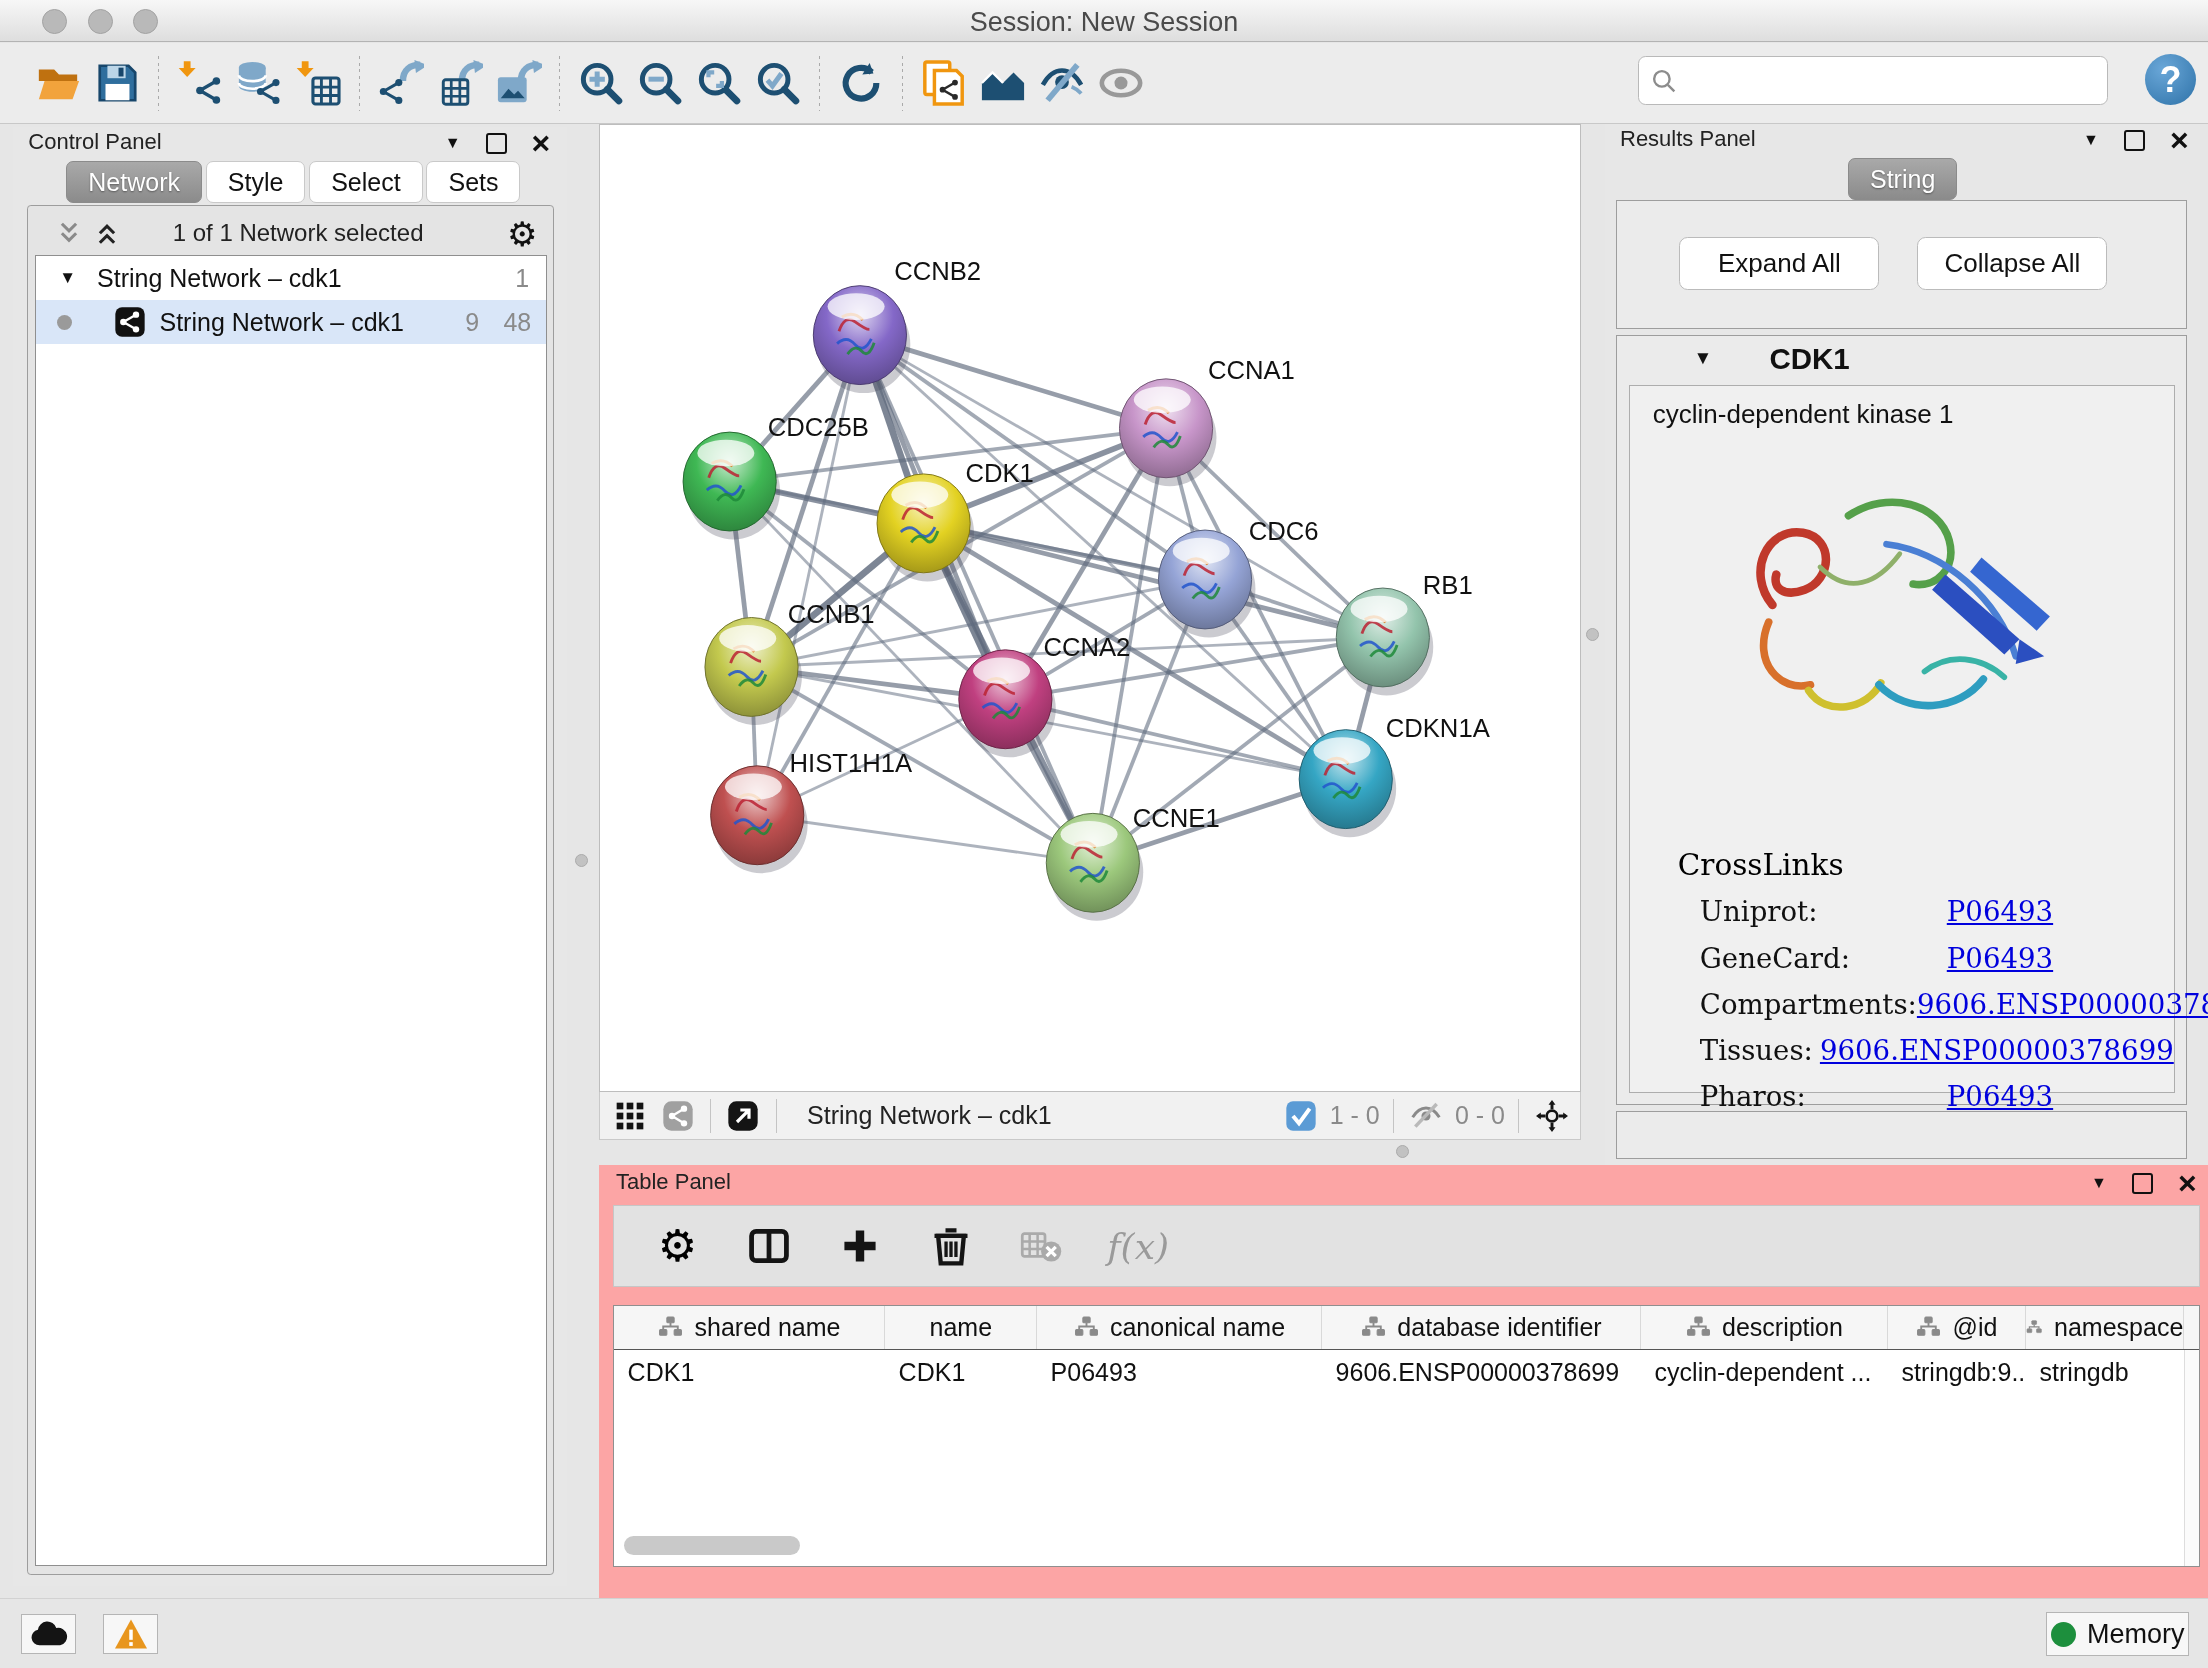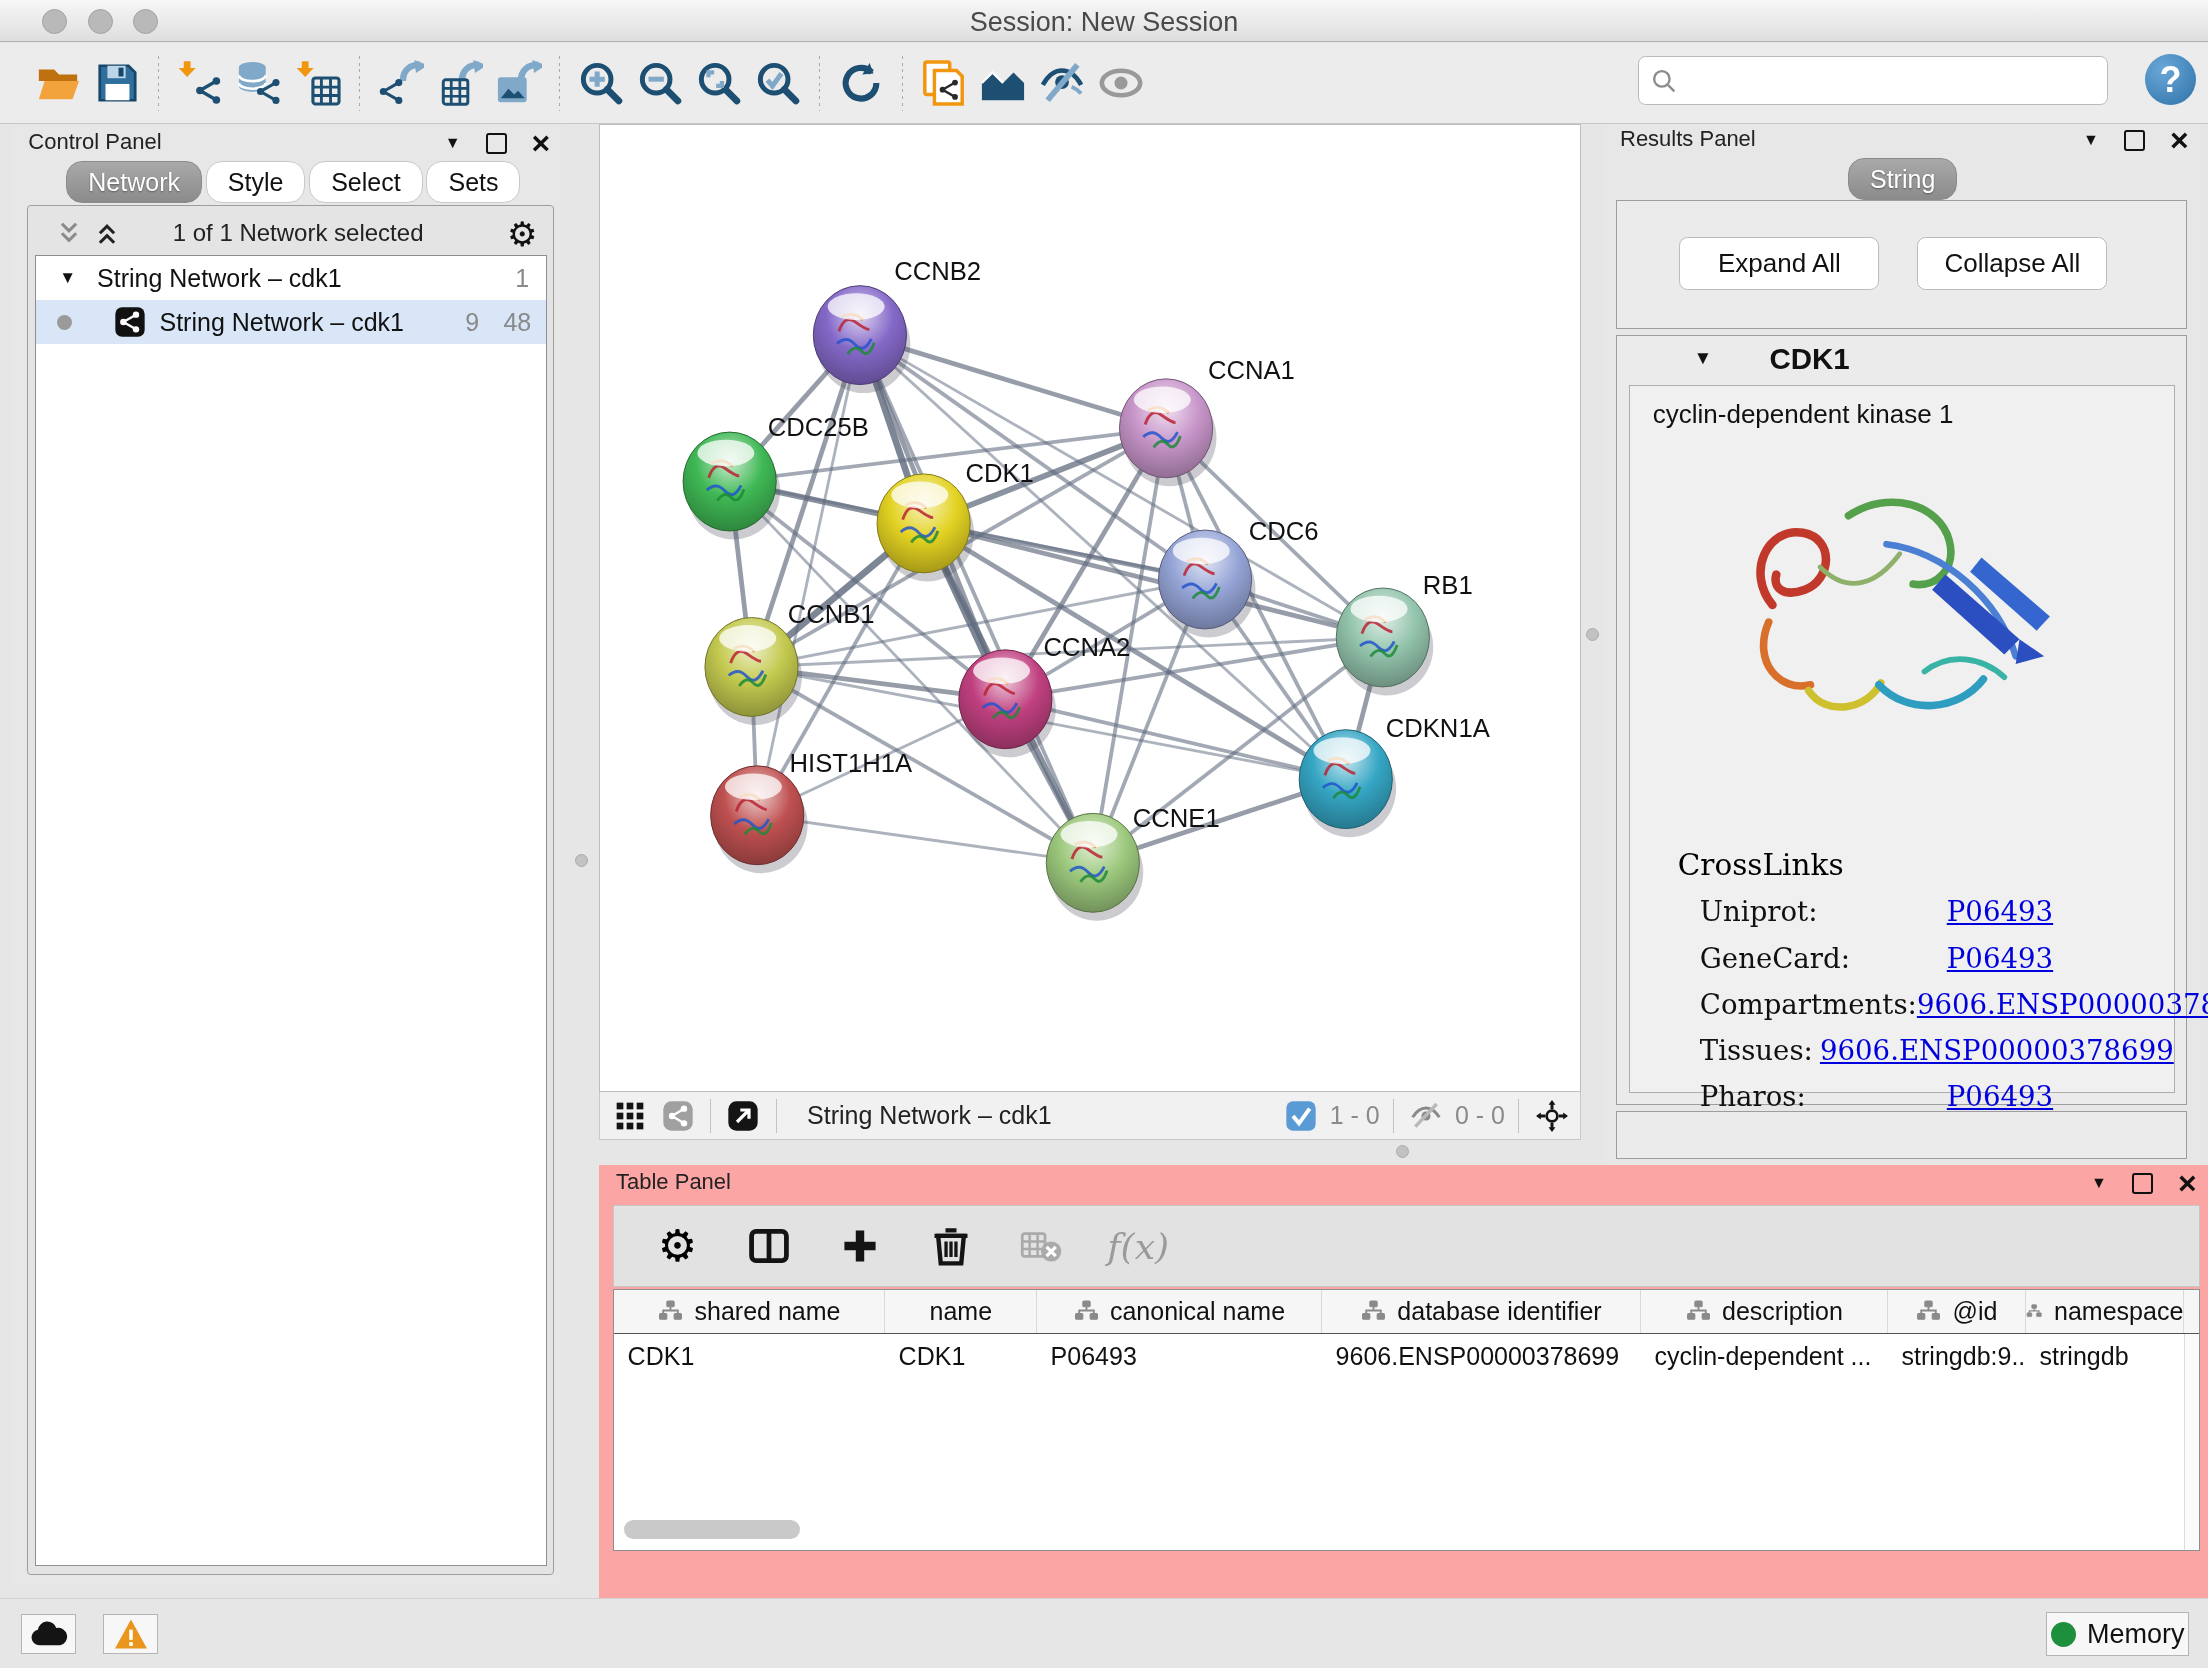--- a/index.html
+++ b/index.html
@@ -30,21 +30,21 @@
     background:radial-gradient(circle at 35% 30%, #6aa7d8, #2e72a8); color:#fff;
     font-size:36px; font-weight:bold; display:flex; align-items:center; justify-content:center; }
 
   
   .panel-title { font-size:22px; color:#222; }
   .win-ctrls { position:absolute; display:flex; align-items:center; gap:25px; }
   .wc-menu { font-size:16px; color:#111; }
   .wc-float { width:21px; height:21px; border:2.4px solid #111; border-radius:2.9px; }
   .wc-close { font-size:32px; font-weight:bold; color:#111; line-height:21px; }
   .tab { height:42px; border:1px solid #c9c9c9; background:#fff; color:#111;
-    border-radius:16px; font-size:25px; display:flex; align-items:center;
+    border-radius:7px; font-size:25px; display:flex; align-items:center;
     justify-content:center; padding:0 21px; margin-right:3.8px; }
   .tab.sel { background:linear-gradient(#a9a9a9,#8b8b8b); color:#fff; border-color:#8b8b8b;
     text-shadow:0 1px 1.9px rgba(0,0,0,.4); }
 
   
   #control-panel { position:absolute; left:13.3px; top:127px; width:554px; height:1459px;
     background:#e7e7e7; }
   #cp-tabs { position:absolute; left:53px; top:34px; display:flex; }
   #cp-inner { position:absolute; left:13.3px; top:78px; width:527px; height:1370px;
     background:#e4e4e4; border:1px solid #9d9d9d; border-radius:3.8px; }
@@ -97,21 +97,21 @@
     background:#ebebeb; border:1px solid #9d9d9d; }
 
   
   #table-panel { position:absolute; left:599px; top:1165px; width:1609px; height:433px;
     background:#fca5a5; }
   #tp-toolbar { position:absolute; left:14.3px; top:40px; width:1587px; height:82px;
     background:#e2e2e2; border:1px solid #c6c6c6; display:flex; align-items:center; padding-left:38px; }
   .tp-ico { width:51px; height:51px; margin-right:40px; display:flex; align-items:center; justify-content:center; }
   .tp-ico svg { width:44px; height:44px; }
   #fx-label { font-family:"DejaVu Serif", serif; font-style:italic; font-size:36px; color:#9a9a9a; }
-  #tp-table { position:absolute; left:14.3px; top:124px; width:1587px; height:262px;
+  #tp-table { position:absolute; left:14.3px; top:140px; width:1587px; height:262px;
     background:#fff; border:1px solid #8f8f8f; overflow:hidden; }
   #tp-header { display:flex; height:44px; background:#f6f6f6; border-bottom:1.9px solid #555; }
   .th { display:flex; align-items:center; justify-content:center; gap:11.4px;
     font-size:25px; color:#111; border-right:1px solid #d9d9d9; overflow:hidden; white-space:nowrap; flex:none; }
   #tp-row { display:flex; height:44px; }
   .td { font-size:25px; color:#111; display:flex; align-items:center; padding-left:13.3px;
     overflow:hidden; white-space:nowrap; flex:none; }
   #tp-hscroll { position:absolute; left:9.5px; bottom:11.4px; width:176px; height:19px;
     background:#c9c9c9; border-radius:9.5px; }
   #tp-vscroll { position:absolute; right:0; top:44px; width:15px; height:218px;

